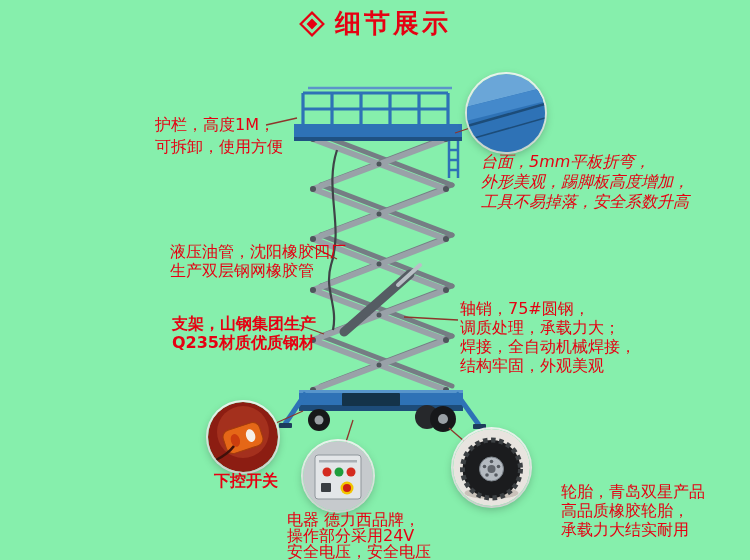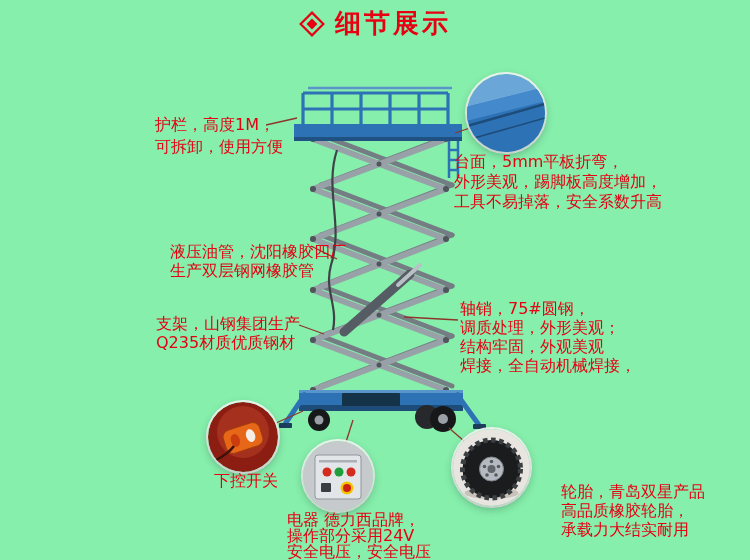--- a/index.html
+++ b/index.html
@@ -195,44 +195,44 @@
       <circle cx="34" cy="46" r="1.8" fill="#555a60"></circle>
       <circle cx="31.5" cy="37.5" r="1.8" fill="#555a60"></circle>
     </svg>
   </div>
 
   <div class="ann" style="left:155px; top:114px; line-height:22px;">
     <div>护栏，高度1M，</div>
     <div>可拆卸，使用方便</div>
   </div>
 
-  <div class="ann" style="left:454px; top:152px; line-height:20px;">
+  <div class="ann" style="left:481px; top:152px; line-height:20px;font-style:italic;">
     <div>台面，5mm平板折弯，</div>
     <div>外形美观，踢脚板高度增加，</div>
     <div>工具不易掉落，安全系数升高</div>
   </div>
 
   <div class="ann" style="left:170px; top:226px;margin-top:16px;">
     <div>液压油管，沈阳橡胶四厂</div>
     <div>生产双层钢网橡胶管</div>
   </div>
 
-  <div class="ann" style="left:156px; top:314px;">
+  <div class="ann" style="left:172px; top:314px;font-weight:bold;">
     <div>支架，山钢集团生产</div>
     <div>Q235材质优质钢材</div>
   </div>
 
   <div class="ann" style="left:460px; top:299px;">
     <div>轴销，75#圆钢，</div>
-    <div>调质处理，外形美观；</div>
+    <div>调质处理，承载力大；</div>
+    <div>焊接，全自动机械焊接，</div>
     <div>结构牢固，外观美观</div>
-    <div>焊接，全自动机械焊接，</div>
-  </div>
-
-  <div class="ann" style="left:214px; top:471px;">
+  </div>
+
+  <div class="ann" style="left:214px; top:471px;font-weight:bold;">
     <div>下控开关</div>
   </div>
 
   <div class="ann" style="left:287px; top:512px; line-height:16px;">
     <div>电器 德力西品牌，</div>
     <div>操作部分采用24V</div>
     <div>安全电压，安全电压</div>
   </div>
 
   <div class="ann" style="left:542px; top:482px;margin-left:19px;">

